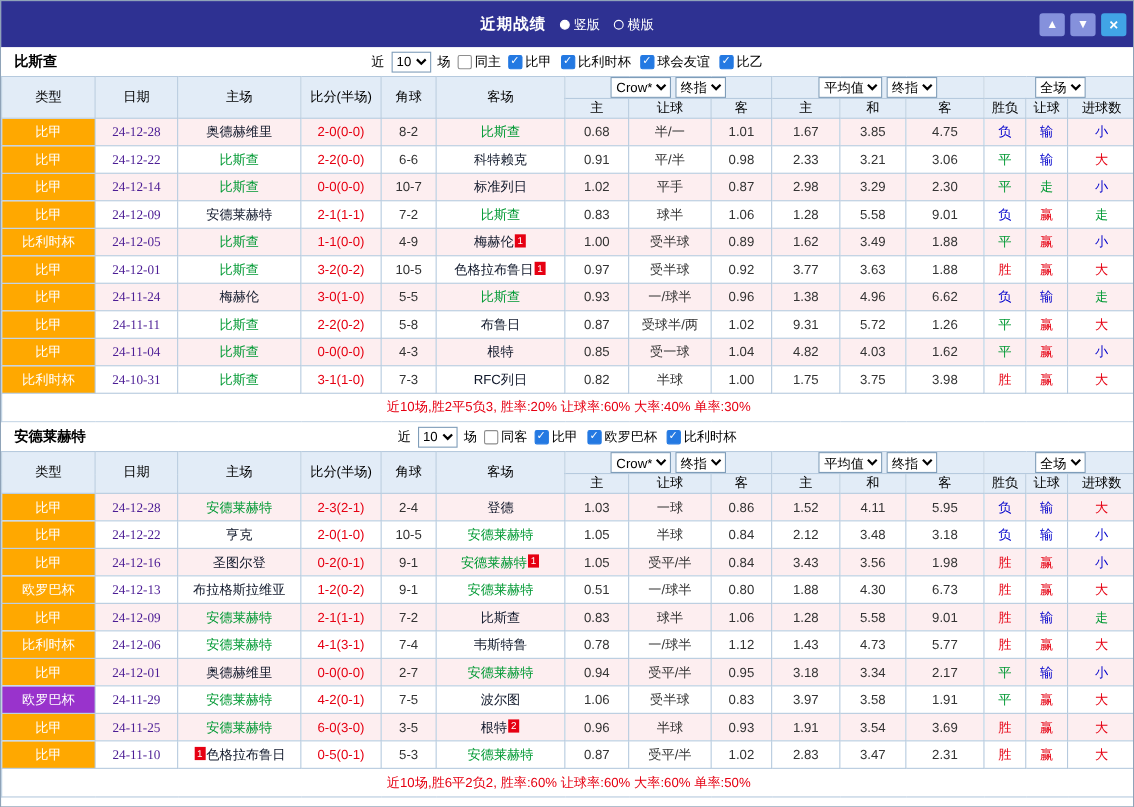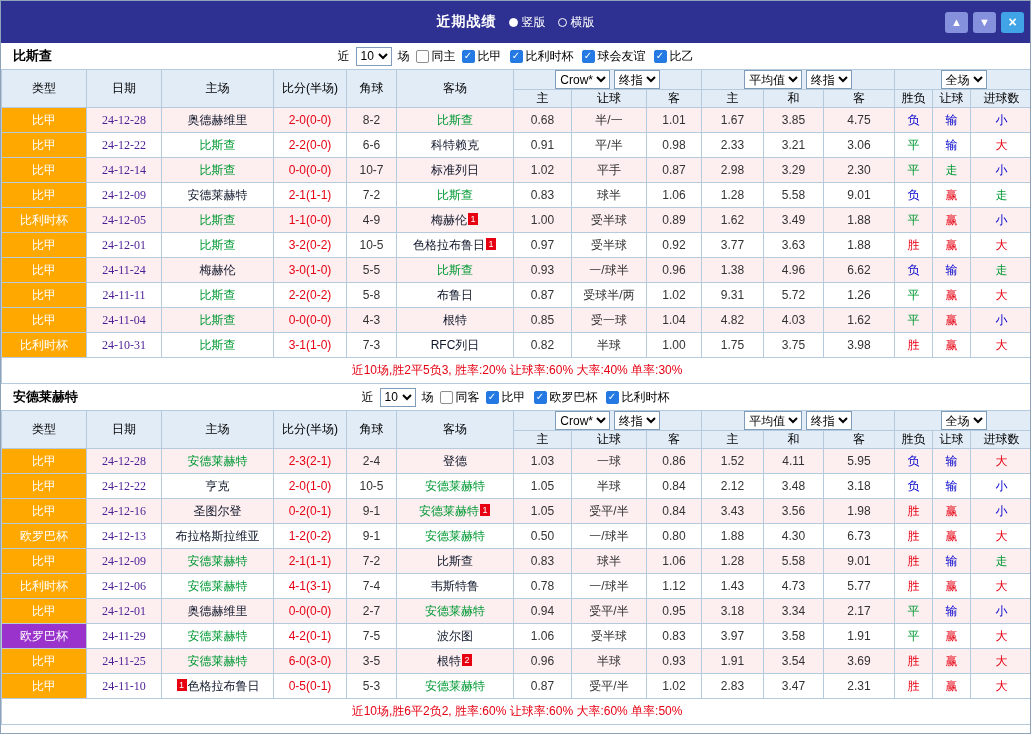--- a/index.html
+++ b/index.html
@@ -467,21 +467,21 @@
           <td class="cell-res r">赢</td>
           <td class="cell-res b">小</td>
         </tr>
         <tr class="even">
           <td class="cell-type orange">欧罗巴杯</td>
           <td class="cell-date">24-12-13</td>
           <td class="cell-team"><span class="team">布拉格斯拉维亚</span></td>
           <td class="cell-score">1-2(0-2)</td>
           <td class="cell-corner">9-1</td>
           <td class="cell-team"><span class="team green">安德莱赫特</span></td>
-          <td class="cell-num">0.50</td>
+          <td class="cell-num">0.51</td>
           <td class="cell-num">一/球半</td>
           <td class="cell-num">0.80</td>
           <td class="cell-num">1.88</td>
           <td class="cell-num">4.30</td>
           <td class="cell-num">6.73</td>
           <td class="cell-res r">胜</td>
           <td class="cell-res r">赢</td>
           <td class="cell-res r">大</td>
         </tr>
         <tr class="odd">

